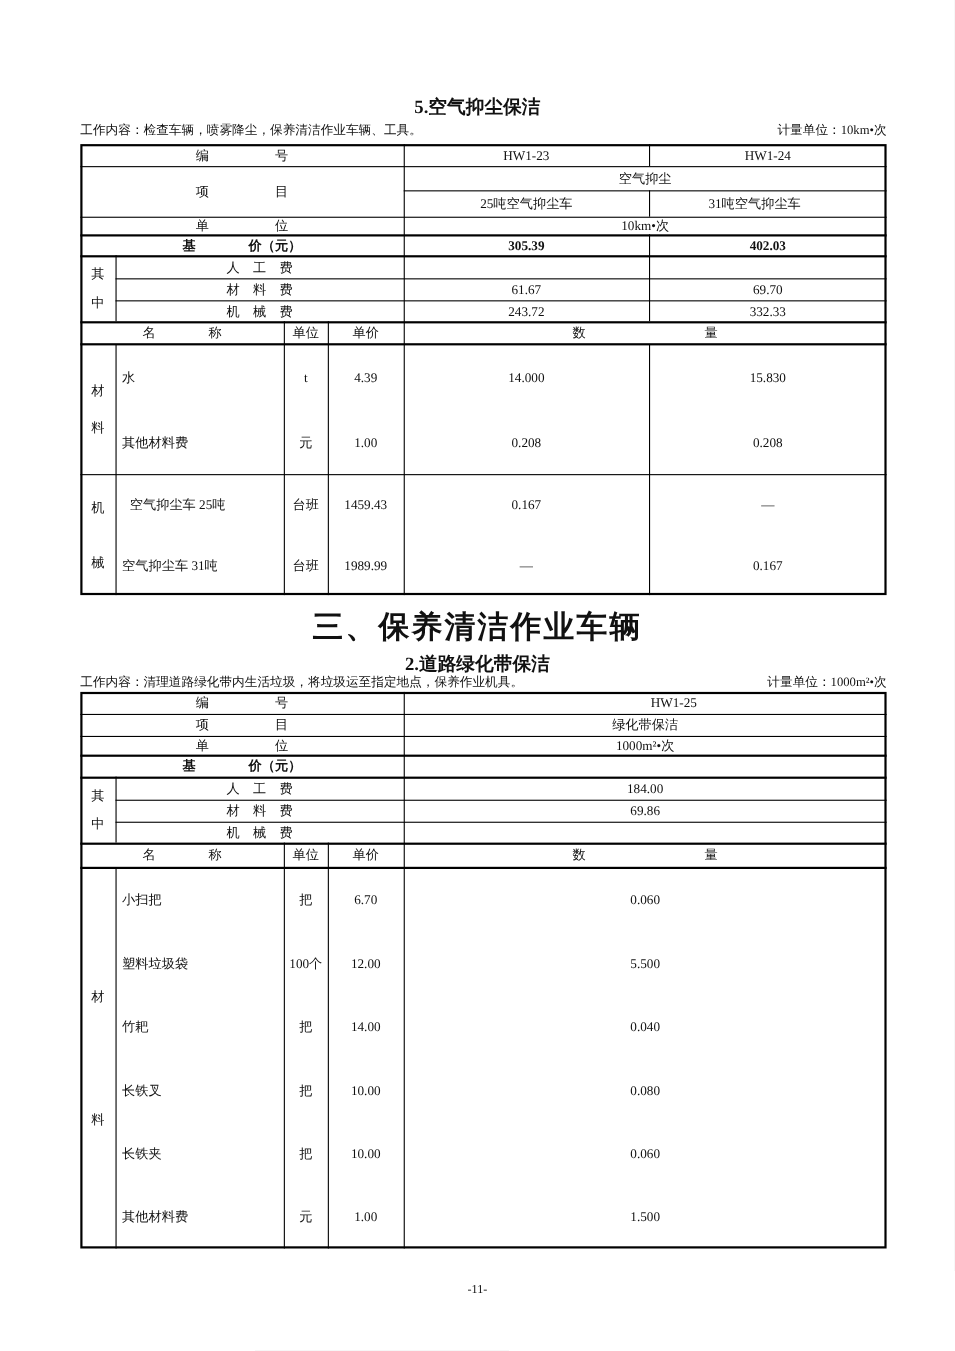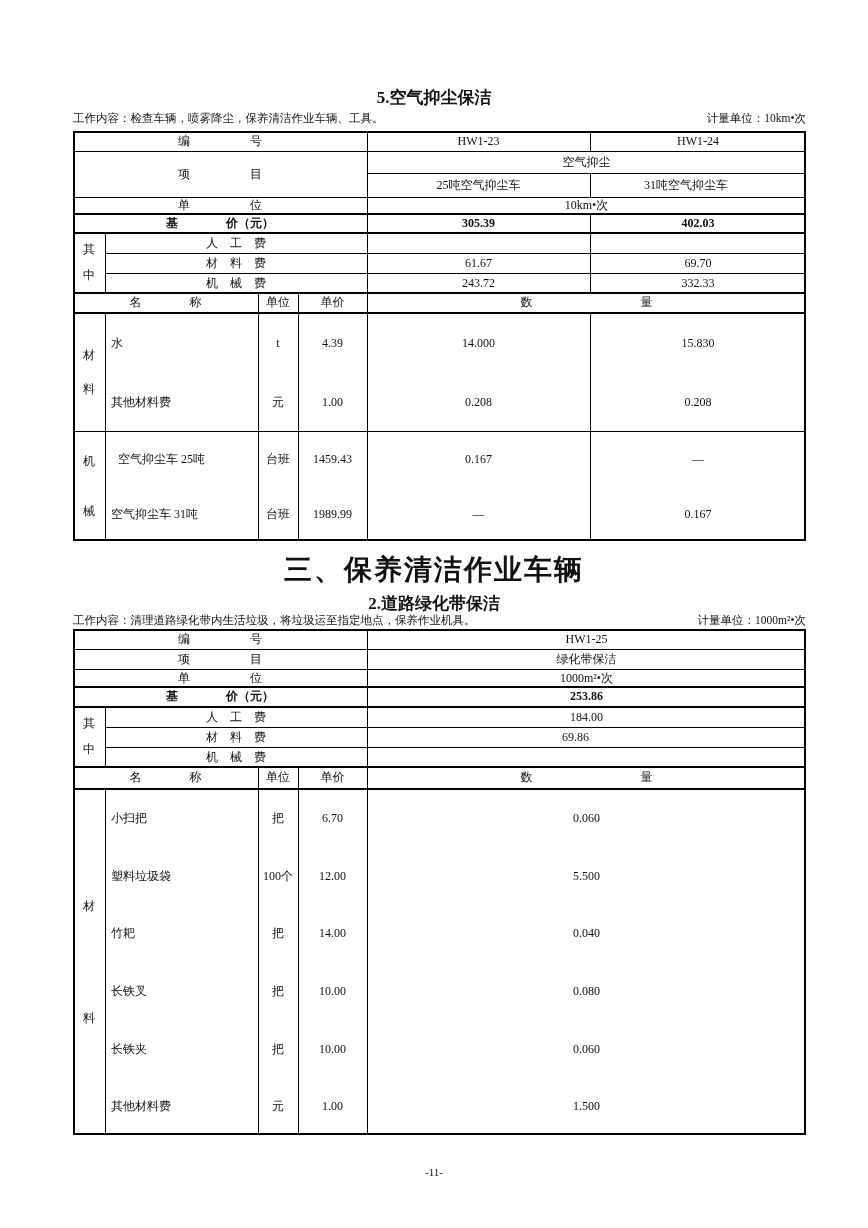--- a/index.html
+++ b/index.html
@@ -147,26 +147,25 @@
     <span>中</span>
   </div>
   <div class="cell" style="left:105px;top:706px;width:262px;height:21px;">人　工　费</div>
   <div class="cell" style="left:105px;top:727px;width:262px;height:20px;">材　料　费</div>
   <div class="cell" style="left:105px;top:747px;width:262px;height:19px;">机　械　费</div>
   <div class="cell" style="left:73px;top:766px;width:185px;height:22px;">名　　　　称</div>
   <div class="cell" style="left:258px;top:766px;width:40px;height:22px;">单位</div>
   <div class="cell" style="left:298px;top:766px;width:69px;height:22px;">单价</div>
   <div class="cell" style="left:367px;top:766px;width:439px;height:22px;">数　　　　　　　　　量</div>
 
-  <div class="cell" style="left:367px;top:629px;width:439px;height:20px;">HW1-25</div>
+  <div class="cell" style="left:367px;top:629px;width:439px;height:20px;padding-left:26px;">HW1-25</div>
   <div class="cell" style="left:367px;top:649px;width:439px;height:20px;">绿化带保洁</div>
   <div class="cell" style="left:367px;top:669px;width:439px;height:17px;">1000m²•次</div>
-  <div class="cell bold" style="left:367px;top:686px;width:439px;height:20px;">253.86</div>
   <div class="cell" style="left:367px;top:706px;width:439px;height:21px;">184.00</div>
-  <div class="cell" style="left:356px;top:727px;width:439px;height:20px;">69.86</div>
+  <div class="cell" style="left:367px;top:727px;width:439px;height:20px;">69.86</div>
   <div class="cell" style="left:367px;top:747px;width:439px;height:19px;"></div>
 
   <div class="vstack" style="left:73px;top:789px;width:32px;height:346px;gap:100px;">
     <span>材</span>
     <span>料</span>
   </div>
 
   <div class="cell left" style="left:105px;top:789px;width:153px;height:58px;">小扫把</div>
   <div class="cell" style="left:258px;top:789px;width:40px;height:58px;">把</div>
   <div class="cell" style="left:298px;top:789px;width:69px;height:58px;">6.70</div>

